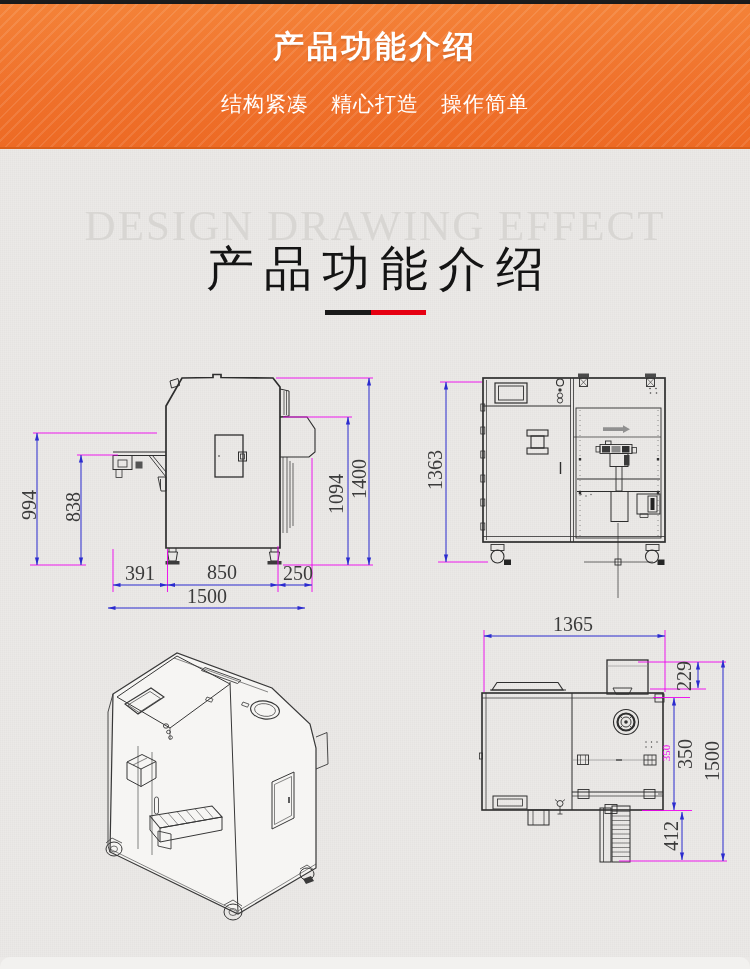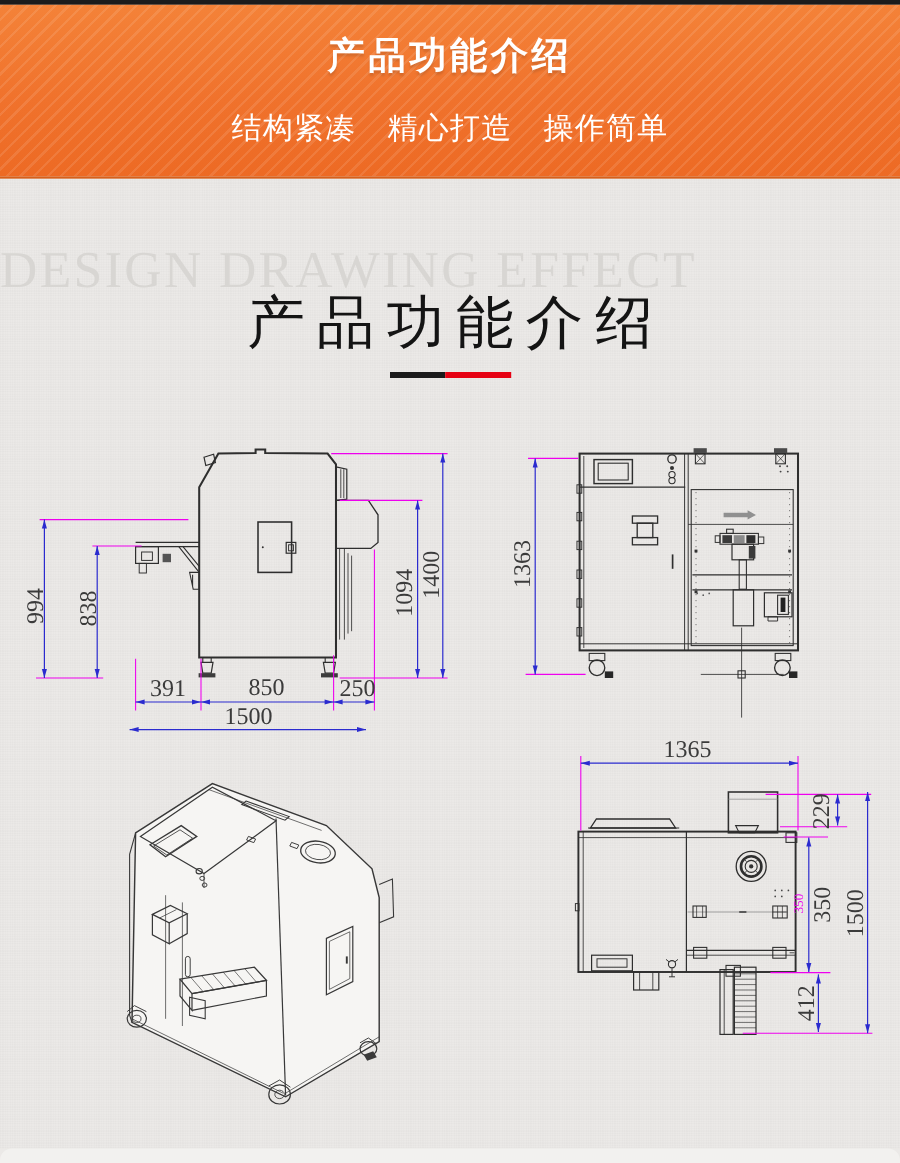--- a/index.html
+++ b/index.html
@@ -9,27 +9,27 @@
   .banner{position:absolute;left:0;top:4px;width:750px;height:143px;
     background:
       repeating-linear-gradient(135deg, rgba(255,255,255,0.10) 0 2px, rgba(255,255,255,0) 2px 8px),
       linear-gradient(180deg,#f48238 0%,#f0722c 55%,#ed6a24 100%);
     border-bottom:2px solid #d85f1a;
     box-shadow:0 2px 4px rgba(0,0,0,0.18);}
   .banner-title{position:absolute;left:0;top:22px;width:100%;margin:0;text-align:center;
     font-size:31px;font-weight:bold;color:#ffffff;letter-spacing:3px;
     text-shadow:0 2px 2px rgba(0,0,0,0.12);}
   .banner-subtitle{position:absolute;left:0;top:86px;width:100%;margin:0;text-align:center;
-    font-size:25px;color:#ffffff;letter-spacing:1px;white-space:pre;}
+    font-size:21px;color:#ffffff;letter-spacing:1px;white-space:pre;}
   .design-section{position:absolute;left:0;top:149px;width:750px;height:808px;
     background:
       repeating-linear-gradient(0deg, rgba(0,0,0,0.012) 0 1px, rgba(255,255,255,0.012) 1px 2px),
       repeating-linear-gradient(90deg, rgba(0,0,0,0.012) 0 1px, rgba(255,255,255,0.012) 1px 2px),
       #ebe9e7;}
-  .watermark{position:absolute;left:0;top:52px;width:100%;
+  .watermark{position:absolute;left:0;top:52px;width:100%;text-align:center;
     font-family:"Liberation Serif", serif;font-size:43px;color:#d8d6d3;
     letter-spacing:2px;white-space:nowrap;}
   .section-title{position:absolute;left:0;top:88px;width:100%;margin:0;text-align:center;
     font-family:"Liberation Serif", serif;font-weight:500;font-size:48px;color:#141414;
     letter-spacing:10px;text-indent:10px;}
   .title-divider{position:absolute;left:325px;top:161px;height:5px;display:flex;}
   .title-divider .seg-black{width:46px;height:5px;background:#1a1a1a;}
   .title-divider .seg-red{width:55px;height:5px;background:#e60012;}
   .drawings-svg{position:absolute;left:0;top:0;width:750px;height:969px;}
   .bottom-strip{position:absolute;left:0;top:957px;width:750px;height:12px;

